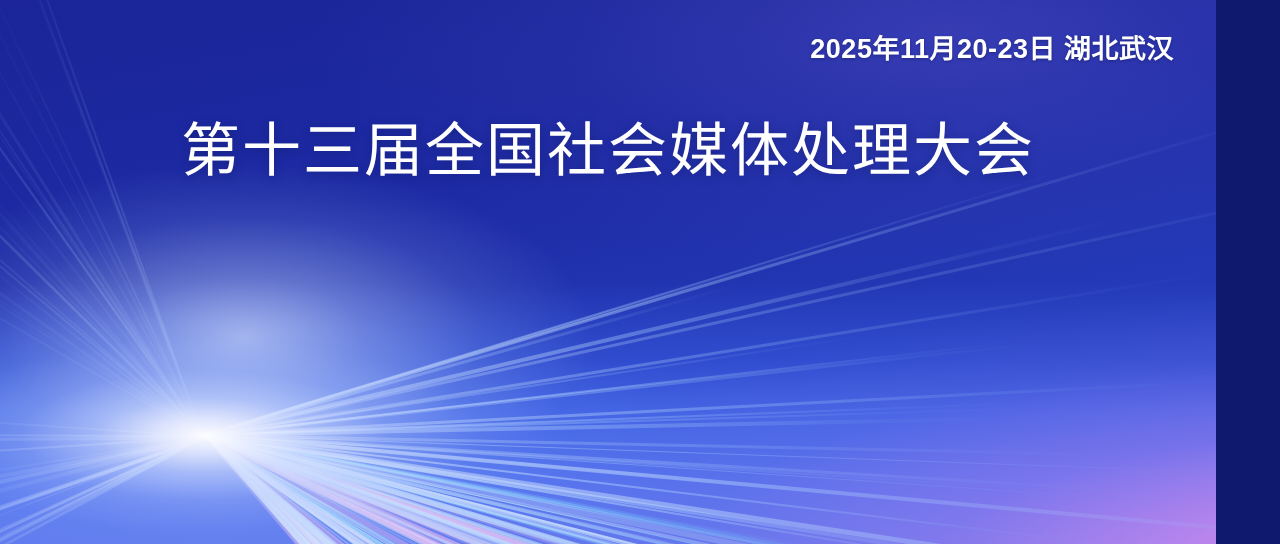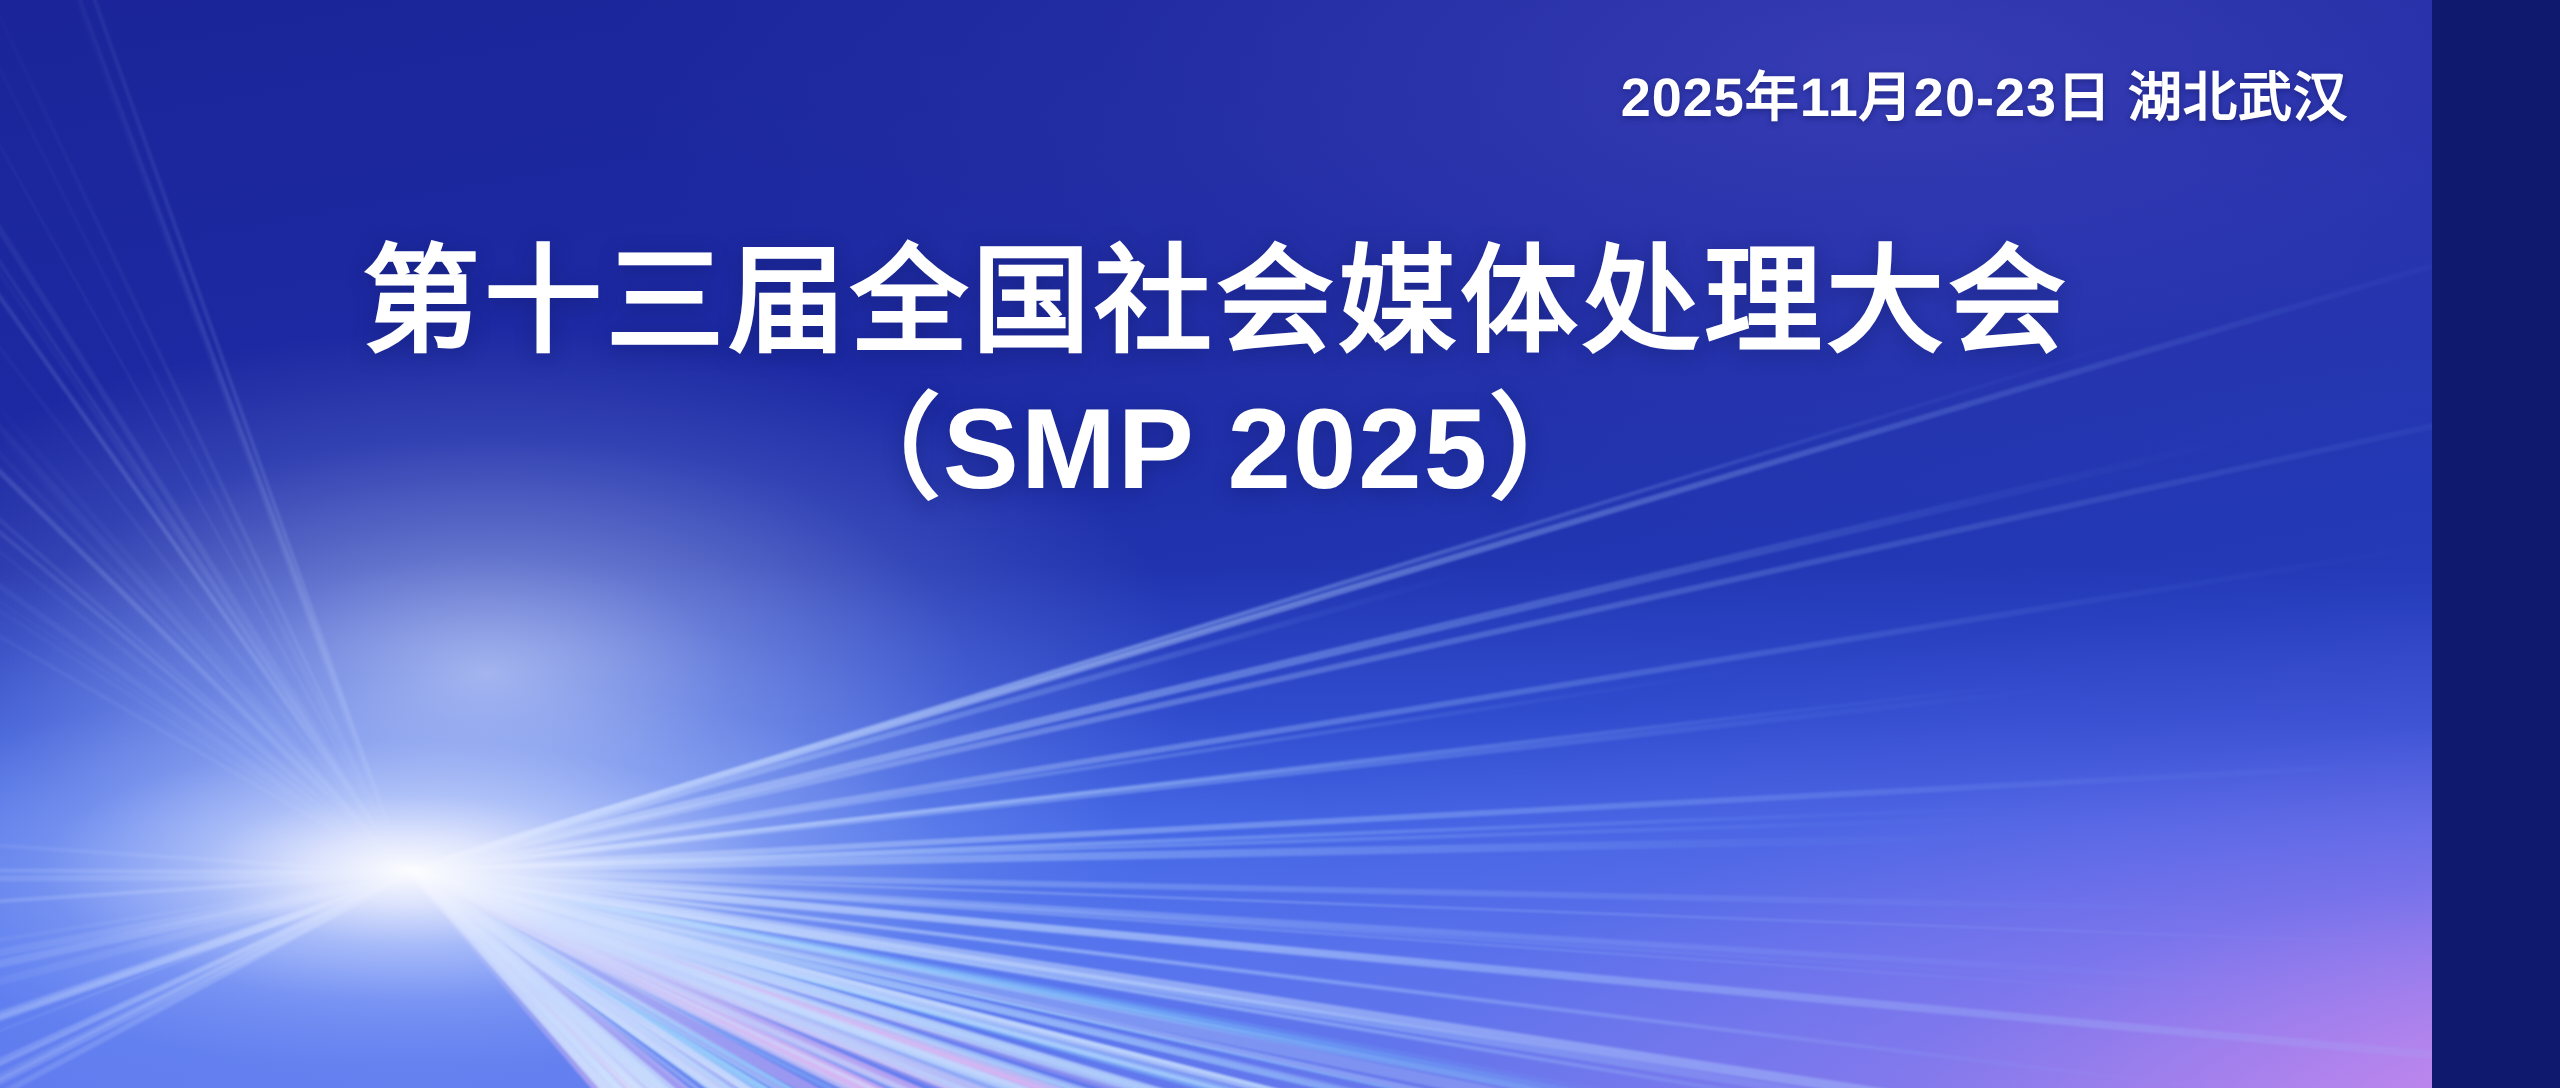--- a/index.html
+++ b/index.html
@@ -138,21 +138,21 @@
   #title-block {
     position: absolute;
     top: 118px;
     left: 0;
     right: 0;
     text-align: center;
   }
 
   .title-line {
     color: #ffffff;
-    font-weight: bold;
+    font-weight: normal;
     line-height: 1.13;
     white-space: nowrap;
     text-shadow: 0 2px 10px rgba(14,24,92,0.40);
   }
 
   #title-line-1 {
     font-size: 59px;
     letter-spacing: 2px;
   }
 
@@ -381,18 +381,17 @@
 
   <div class="bg-layer" id="bg-burst-column"></div>
   <div class="bg-layer" id="bg-burst-core"></div>
 
   <div id="content">
 
     <div id="date-line">2025年11月20-23日  湖北武汉</div>
 
     <div id="title-block">
       <div class="title-line" id="title-line-1">第十三届全国社会媒体处理大会</div>
-      <div class="title-line" id="title-line-2">（SMP 2025）</div>
     </div>
 
 
   </div>
 </div>
 
 </body></html>

